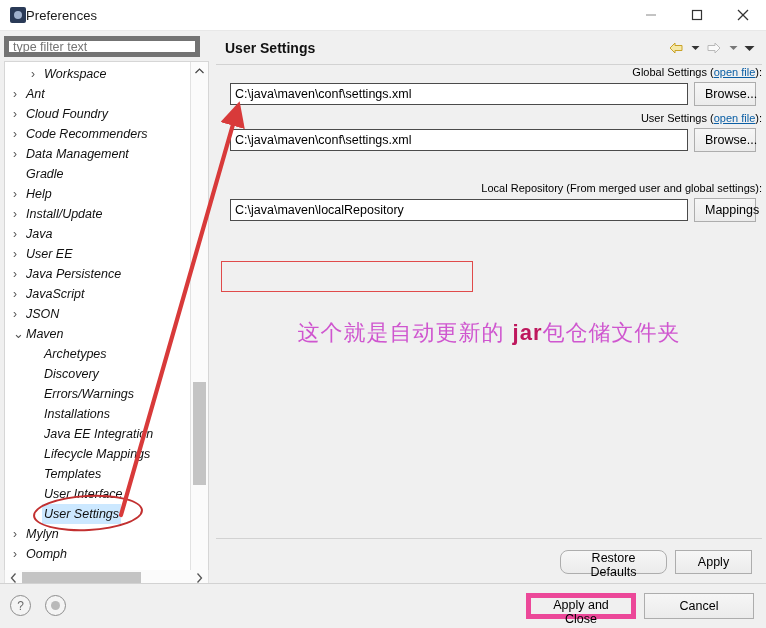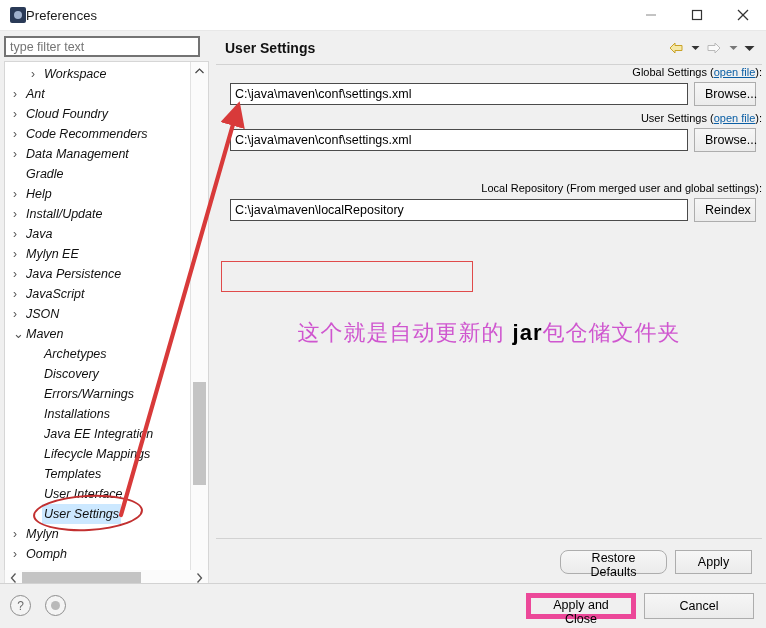--- a/index.html
+++ b/index.html
@@ -67,21 +67,21 @@
     color: #333;
   }
   .winbtn svg { display:block; }
 
   
   .filterbox {
     position: absolute;
     left: 4px; top: 36px;
     width: 196px; height: 21px;
     box-sizing: border-box;
-    border: 2px solid #737373;
+    border: 5px solid #737373;
     background: #fff;
     font-family: "Liberation Sans", sans-serif;
     font-size: 12.5px;
     color: #a21caf;
     padding: 0 4px;
     outline: none;
   }
 
   .treepane {
     position: absolute;
@@ -273,21 +273,21 @@
     left: 0; top: 286px;
     width: 546px;
     text-align: center;
     font-family: "DejaVu Sans", "Liberation Sans", sans-serif;
     font-size: 22px;
     color: #cf56cf;
     letter-spacing: 1px;
     white-space: nowrap;
   }
   .annot-cn .jar {
-    color: #000000;
+    color: #be185d;
     font-weight: bold;
     font-family: "Liberation Sans", sans-serif;
   }
 
   
   .content-footer {
     position: absolute;
     left: 0; bottom: 0;
     width: 546px; height: 46px;
     border-top: 1px solid #d2d2d2;
@@ -434,21 +434,21 @@
       <li class="treeitem lvl1">
         <span class="arrow" style="font-size: 12px;">›</span>
         <span class="label">Install/Update</span>
       </li>
       <li class="treeitem lvl1">
         <span class="arrow" style="font-size: 12px;">›</span>
         <span class="label">Java</span>
       </li>
       <li class="treeitem lvl1">
         <span class="arrow" style="font-size: 12px;">›</span>
-        <span class="label">Mylyn EE</span>
+        <span class="label">User EE</span>
       </li>
       <li class="treeitem lvl1">
         <span class="arrow" style="font-size: 12px;">›</span>
         <span class="label">Java Persistence</span>
       </li>
       <li class="treeitem lvl1">
         <span class="arrow" style="font-size: 12px;">›</span>
         <span class="label">JavaScript</span>
       </li>
       <li class="treeitem lvl1">
@@ -581,21 +581,21 @@
     </div>
     <div class="row">
       <input class="textfield" type="text" value="C:\java\maven\conf\settings.xml" style="">
       <button class="btn side">Browse...</button>
     </div>
 
 
     <div class="flabel" style="margin-top:30px;">Local Repository (From merged user and global settings):</div>
     <div class="row">
       <input class="textfield" type="text" value="C:\java\maven\localRepository" style="">
-      <button class="btn side"><span>Reindex</span></button>
+      <button class="btn side"><span>Mappings</span></button>
     </div>
   </div>
 
   <div class="annot-cn">
     <span>这个就是自动更新的 </span><span class="jar">jar</span><span>包仓储文件夹</span>
   </div>
 
   <div class="content-footer">
     <button class="btn btn-restore">Restore Defaults</button>
     <button class="btn btn-apply">Apply</button>

